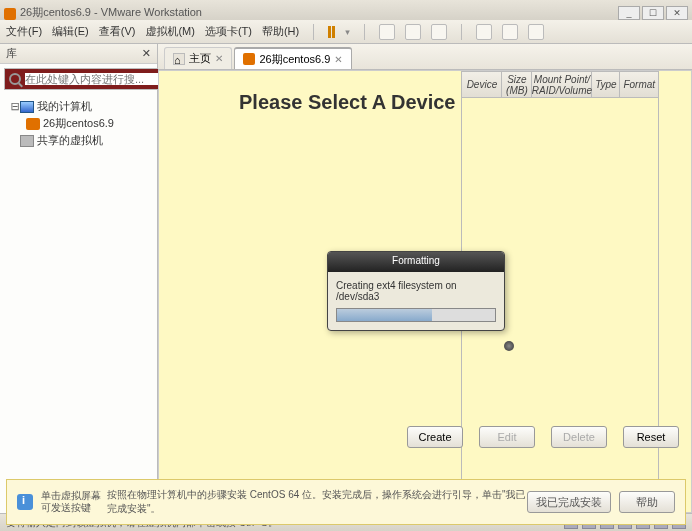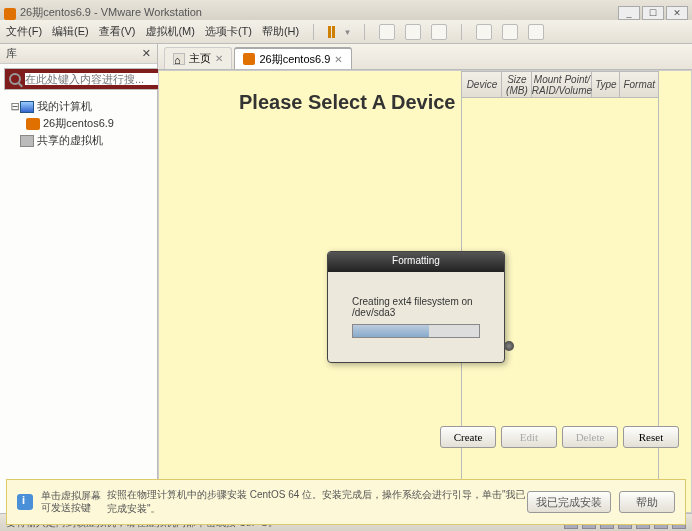--- a/index.html
+++ b/index.html
@@ -42,26 +42,26 @@
 .tab .tx { font-size: 10px; color: #888; cursor: pointer; }
 .content { flex: 1; background: #fef9c3; margin: 0; border: 1px solid #ccc; display: flex; flex-direction: row; position: relative; }
 .bluebar { height: 18px; background: linear-gradient(#2a3a5a,#0d1a33); margin: 12px 40px 0; }
 .heading { text-align: center; font-size: 20px; font-weight: bold; color: #333; margin: 20px 0 12px; }
 .table-wrap { margin: 0 6px; border: 1px solid #bbb; }
 .table-head { display: flex; background: linear-gradient(#f2efe7,#e2ded4); border-bottom: 1px solid #bbb; height: 26px; font-style: italic; }
 .th { border-right: 1px solid #bbb; font-size: 10px; color: #444; display:flex; align-items:center; justify-content:center; text-align:center; padding:0 3px; }
 .th.device{width:40px}.th.size{width:30px}.th.mount{width:60px}.th.type{width:28px}.th.format{flex:1; text-align:left; justify-content:flex-start; border-right:none;}
 .dialog { position: absolute; left: 168px; top: 180px; width: 178px; border: 1px solid #444; background: #ece9dc; border-radius: 4px; box-shadow: 2px 2px 6px rgba(0,0,0,0.3); }
 .dialog-title { height: 20px; background: linear-gradient(#555,#222); color: #fff; font-size: 10px; text-align: center; line-height: 18px; border-radius: 3px 3px 0 0; }
-.dialog-body { padding: 24px; }
+.dialog-body { padding: 8px; }
 .dialog-msg { font-size: 10px; color: #333; margin-bottom: 6px; }
 .progress { height: 14px; border: 1px solid #888; background: #ddd; position: relative; }
 .progress-fill { position:absolute; left:0; top:0; bottom:0; width:60%; background:linear-gradient(#bcd,#8ac); }
 .handle { position:absolute; left:345px; top:270px; width:10px; height:10px; background:radial-gradient(#888,#333); border-radius:50%; }
-.btn-row { position: absolute; right: 12px; display: flex; gap: 5px; font-family: Liberation Serif, serif; }
+.btn-row { position: absolute; right: 12px; display: flex; gap: 16px; }
 .btn-row.mid { bottom: 64px; }
 .btn-row.bot { bottom: 10px; }
 .btn { min-width: 56px; height: 22px; border: 1px solid #999; background: linear-gradient(#fdfdfb,#e4e0d6); font-size: 11px; display:flex; align-items:center; justify-content:center; border-radius: 3px; cursor:pointer; padding: 0 8px; }
 .btn.disabled { color: #aaa; cursor: default; }
 .btn .arrow { font-size: 10px; margin: 0 2px; color:#36c; }
 .hint { position: absolute; left: 0; right: 0; bottom: 0; height: 46px; background: #fdf8d8; border: 1px solid #dcc96a; margin: 6px; display: flex; align-items: center; padding: 8px 10px; font-size: 11px; color: #555; }
 .hint .info-icon { width:16px; height:16px; background:#4a90d9; border-radius:3px; margin-right:8px; position:relative; flex-shrink:0; }
 .hint .info-icon::after { content:"i"; color:#fff; font-weight:bold; position:absolute; left:5px; top:0; }
 .hint .col1 { width: 66px; font-size: 10px; line-height: 1.2; }
 .hint .col2 { flex: 1; font-size: 10px; line-height: 1.4; }

